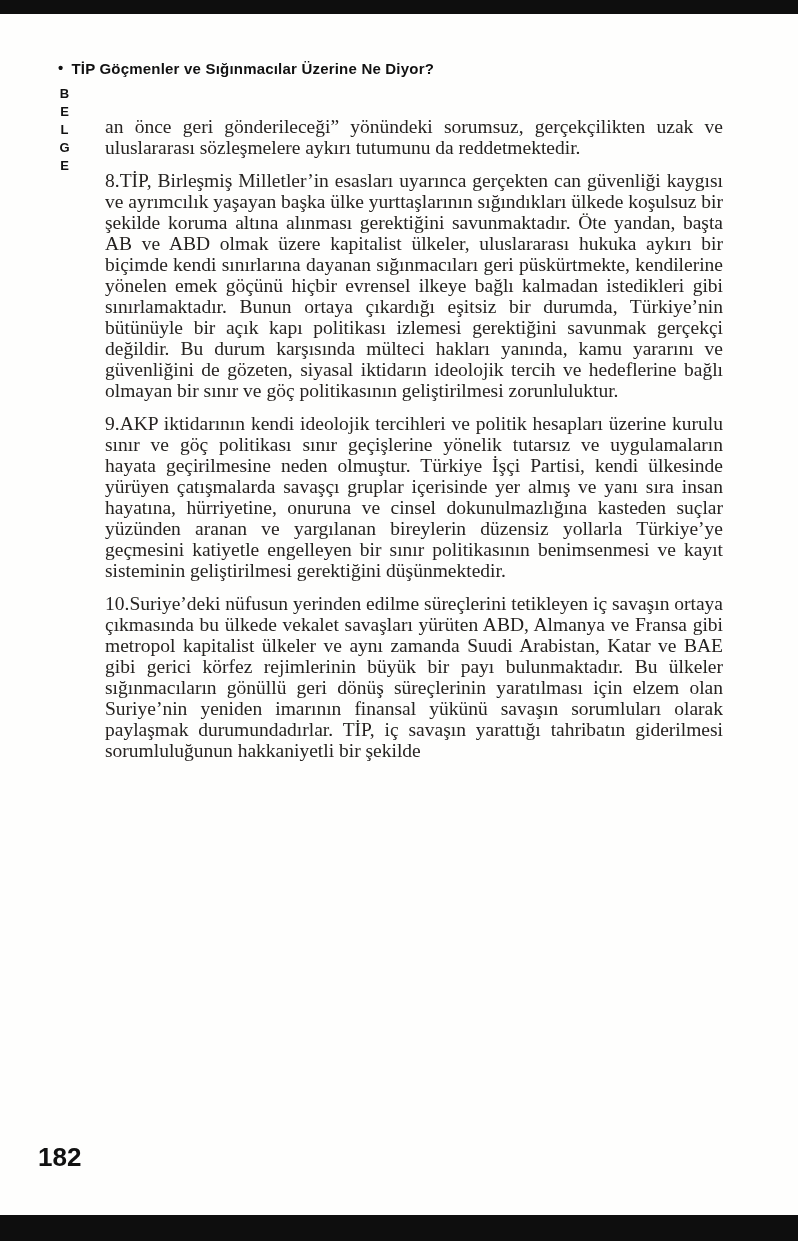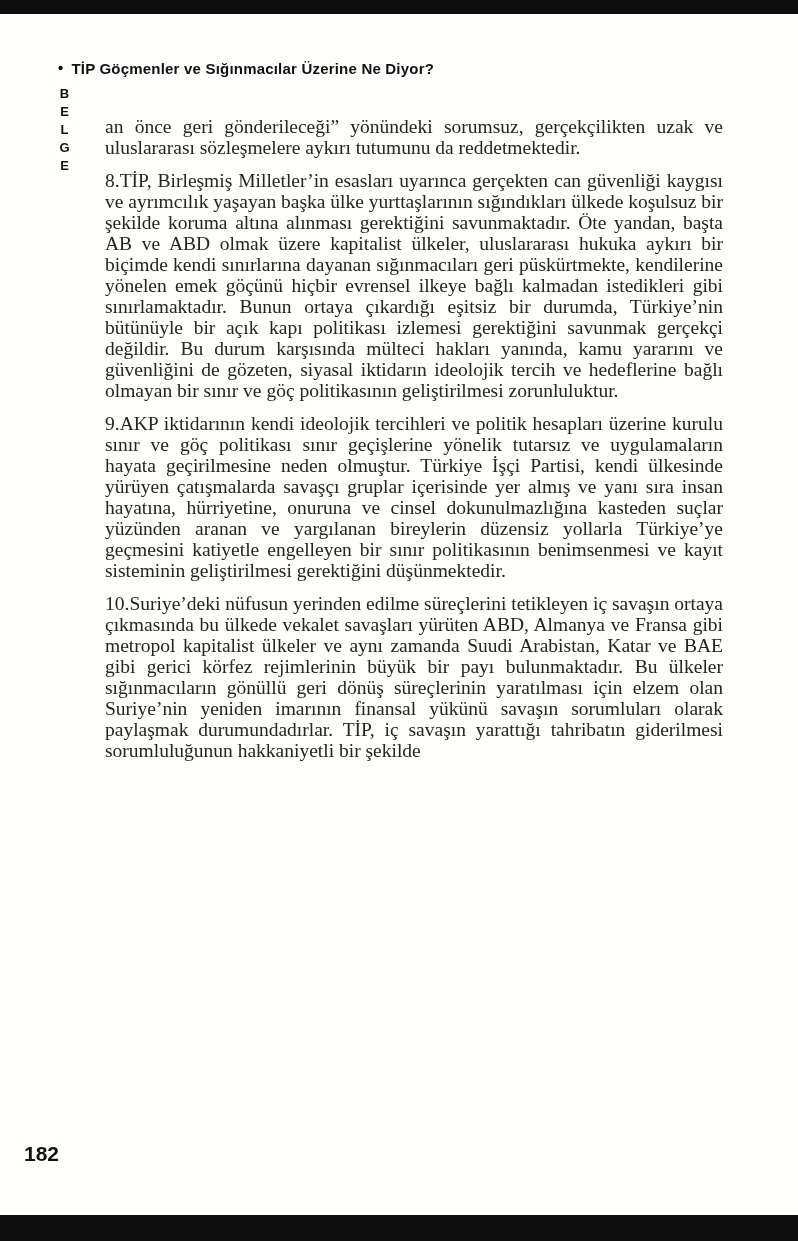--- a/index.html
+++ b/index.html
@@ -69,25 +69,25 @@
     hyphens: auto;
     margin-top: 20px;
     -webkit-hyphens: auto;
   }
   .body-text p {
     margin: 0 0 12px 0;
   }
 
   .page-number {
     position: absolute;
-    left: 24px;
+    left: 38px;
     top: 1142px;
     font-family: "Liberation Sans", sans-serif;
     font-weight: bold;
-    font-size: 21px;
+    font-size: 26px;
     color: #111111;
   }
 </style>
 </head>
 <body>
 
 <div class="page">
 
   <div class="edge-bar top"></div>
 

